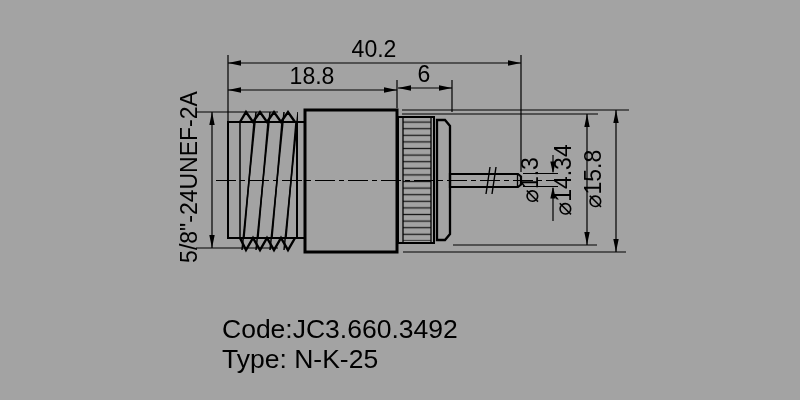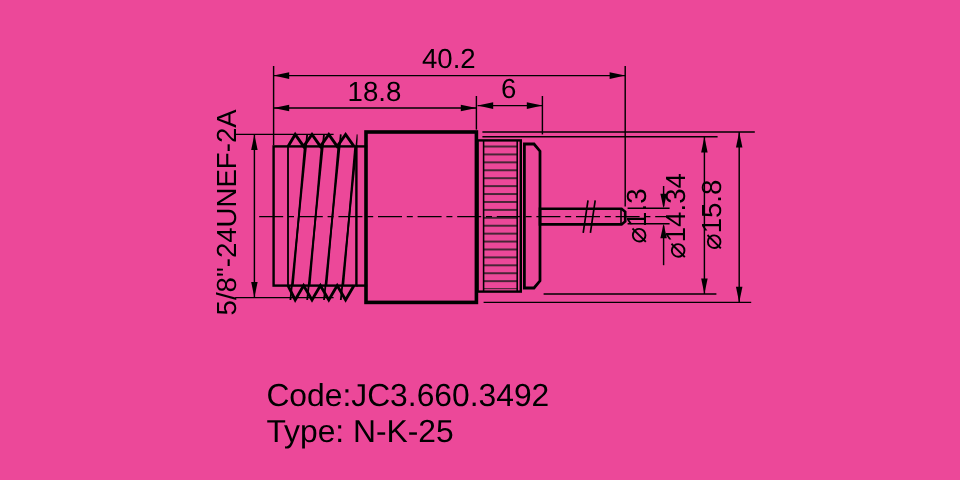--- a/index.html
+++ b/index.html
@@ -1,17 +1,17 @@
 <!DOCTYPE html>
 <html><head>
 <meta charset="utf-8">
 <style>
   html,body{margin:0;padding:0;background:#fff;}
   .canvas{
-    width:800px;height:400px;background:#ec4899;position:relative;overflow:hidden;
+    width:800px;height:400px;background:#a3a3a3;position:relative;overflow:hidden;
     font-family:"Liberation Sans","DejaVu Sans",sans-serif;
   }
   svg text{
     font-family:"Liberation Sans","DejaVu Sans",sans-serif;
     fill:#000;
   }
   .dim-text{font-size:23px;}
   .note-text{font-size:26.5px;}
   .objline{stroke:#000;fill:none;}
   .dimline{stroke:#000;stroke-width:1.2;fill:none;}

